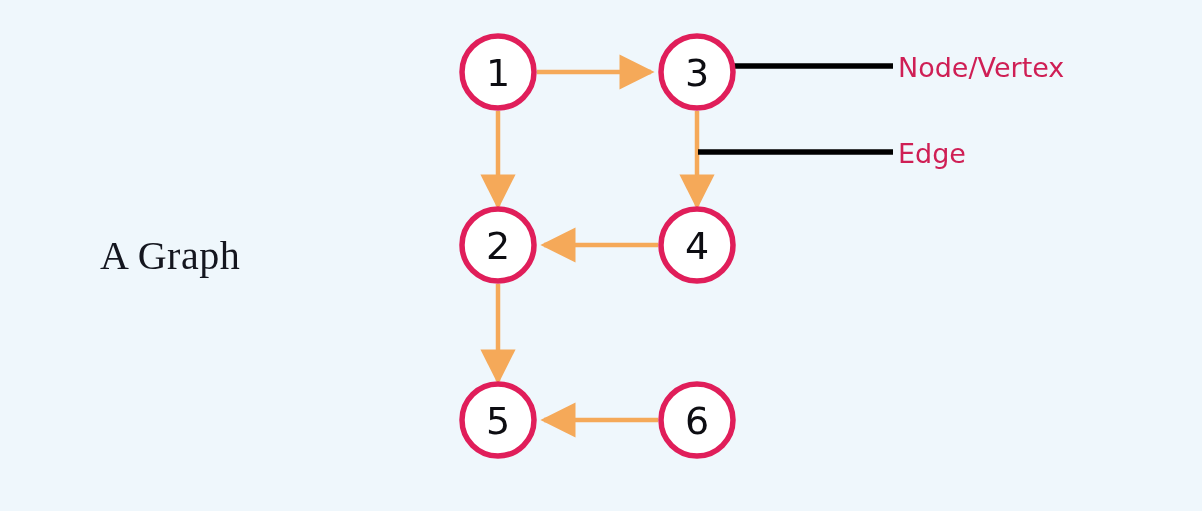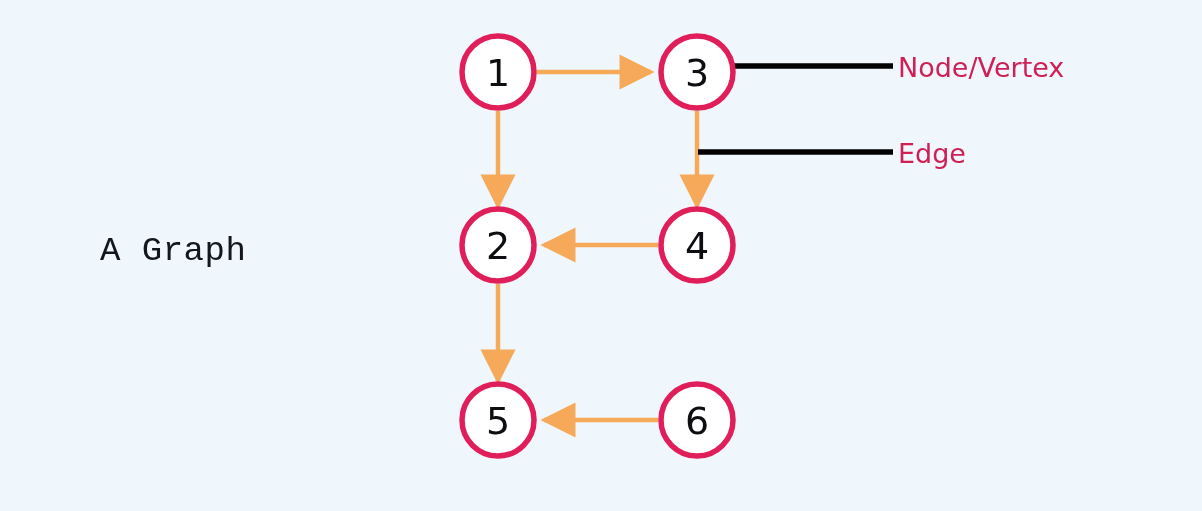--- a/index.html
+++ b/index.html
@@ -49,22 +49,22 @@
     stroke-linecap: butt;
   }
   .annotation-text {
     font-family: "DejaVu Sans", sans-serif;
     font-size: 27px;
     fill: #cf1f55;
     dominant-baseline: central;
   }
   .caption-text {
     position: absolute;
-    font-family: Liberation Mono, monospace;
-    font-size: 34px;
+    font-family: Liberation Serif, serif;
+    font-size: 40px;
     color: #14161f;
     letter-spacing: 0.5px;
     white-space: nowrap;
   }
 </style>
 </head>
 <body>
 
 <div id="stage">
 

